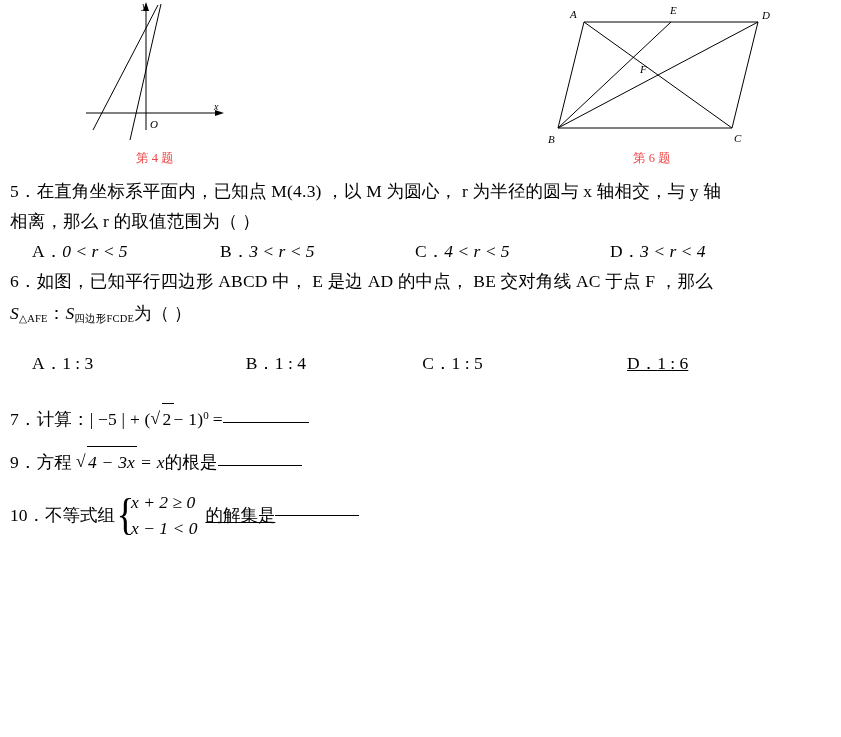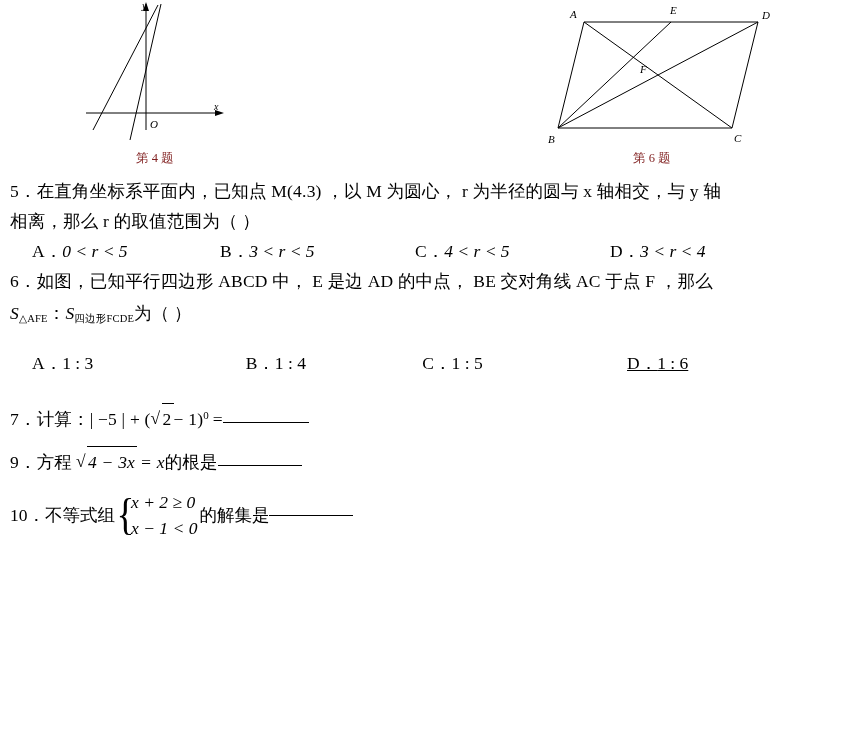--- a/index.html
+++ b/index.html
@@ -23,21 +23,21 @@
 
   
   .figures {
     position: relative;
     height: 172px;
   }
   .fig-caption {
     position: absolute;
     font-family: "Liberation Serif", serif;
     font-size: 12.5px;
-    color: #7f1d1d;
+    color: #ef4444;
     white-space: nowrap;
   }
   #fig-left {
     position: absolute;
     left: 58px;
     top: 0px;
   }
   #fig-right {
     position: absolute;
     left: 548px;
@@ -245,18 +245,18 @@
       <span>9．方程</span><span class="radical" style="margin-left:4px;"><span class="rad-sign">√</span><i class="rad-body m">4 − 3x</i></span><i class="m" style="margin-left:3px;">= x</i><span>的根是</span><span class="blank short"></span>
     </div>
 
     <div class="q10" style="margin-top:12px;">
       <span>10．不等式组</span>
       <span class="system">
         <span class="brace">{</span>
         <span class="row mi">x + 2 ≥ 0</span>
         <span class="row mi">x − 1 &lt; 0</span>
       </span>
-      <span style="margin-left:2px;">的解集是</span>
+      <span style="margin-left:8px;text-decoration:underline;">的解集是</span>
       <span class="blank short"></span>
     </div>
 
   </div>
 </div>
 
 </body></html>

